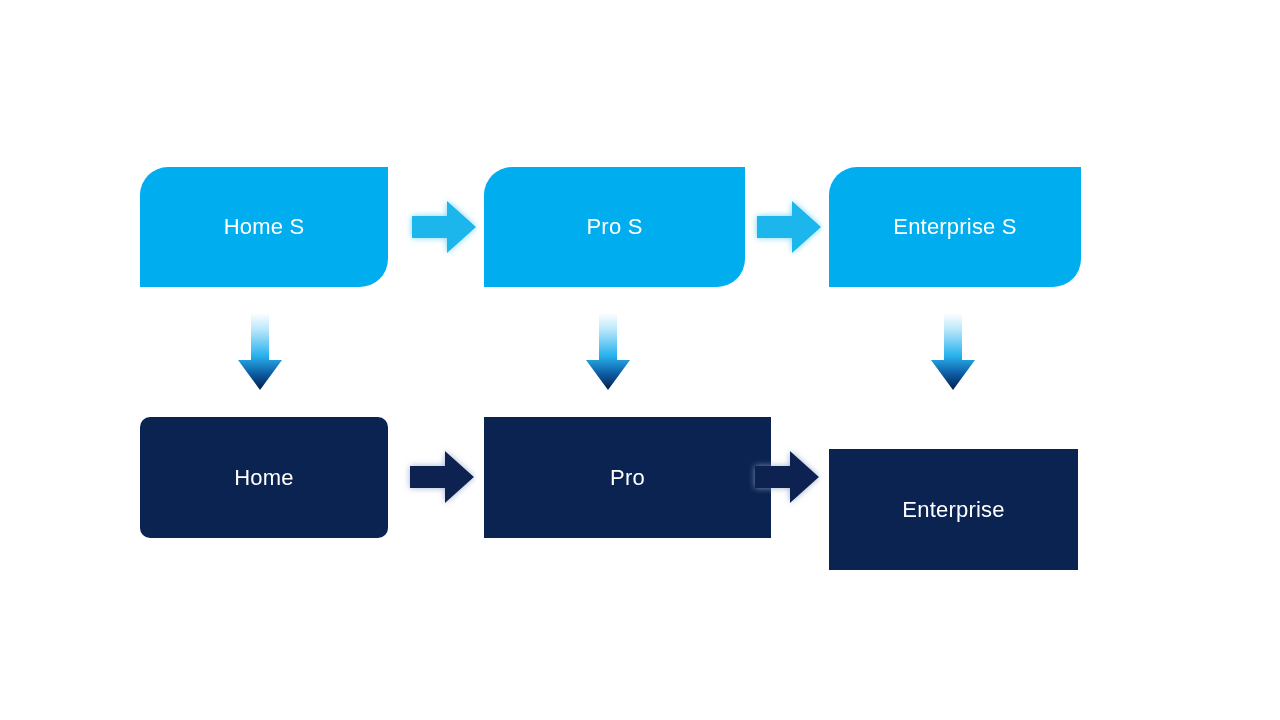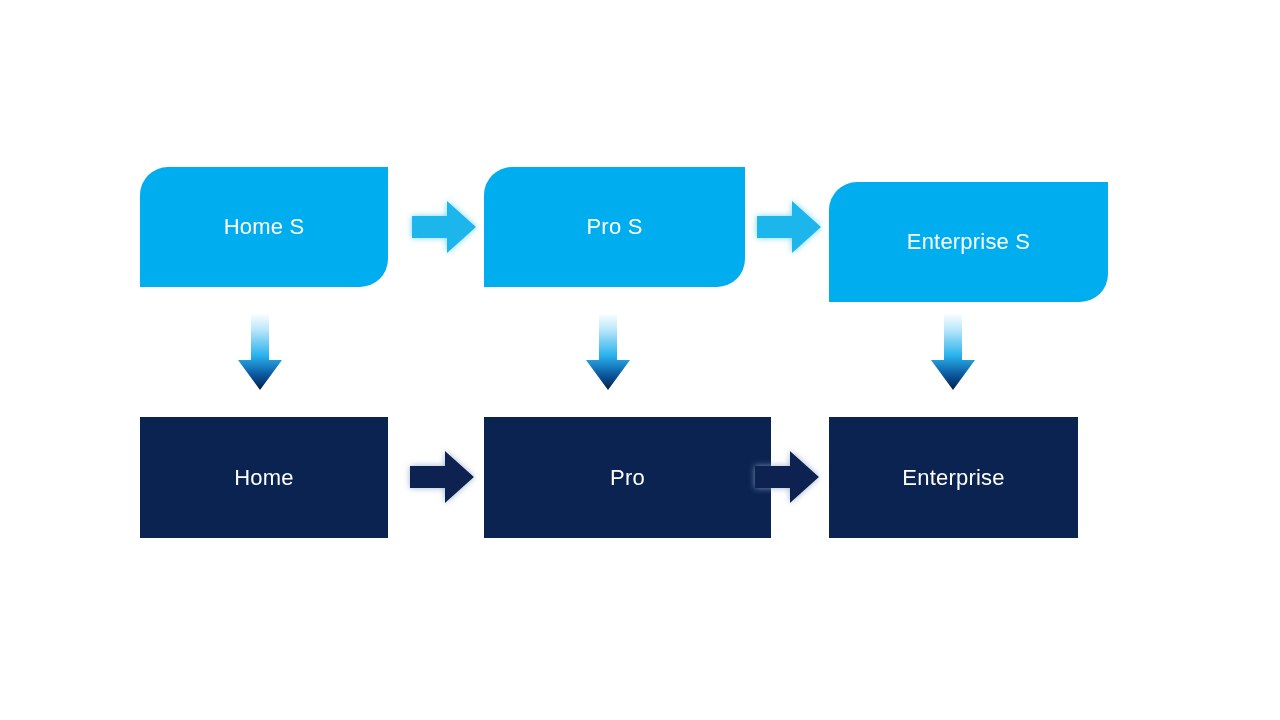--- a/index.html
+++ b/index.html
@@ -30,37 +30,37 @@
     background: #00aeef;
     
     border-radius: 28px 0px 28px 0px;
     display: flex;
     align-items: center;
     justify-content: center;
     box-sizing: border-box;
   }
   .node-top-1 { left: 140px; width: 248px; }
   .node-top-2 { left: 484px; width: 261px; }
-  .node-top-3 { left: 829px; width: 279px; margin-top: 15px; }
+  .node-top-3 { left: 829px; width: 252px; }
 
   
   .node-bottom {
     position: absolute;
     top: 417px;
     height: 121px;
     background: #0a2351;
     border-radius: 0;
     display: flex;
     align-items: center;
     justify-content: center;
     box-sizing: border-box;
   }
-  .node-bottom-1 { left: 140px; width: 248px; }
+  .node-bottom-1 { left: 140px; width: 248px; border-radius: 10px; }
   .node-bottom-2 { left: 484px; width: 287px; }
-  .node-bottom-3 { left: 829px; width: 249px; }
+  .node-bottom-3 { left: 829px; width: 249px; margin-top: 32px; }
 
   .node-label {
     color: #ffffff;
     font-size: 22px;
     font-weight: 400;
     letter-spacing: 0.2px;
     line-height: 1;
     white-space: nowrap;
     font-family: "Liberation Sans", "DejaVu Sans", sans-serif;
   }

